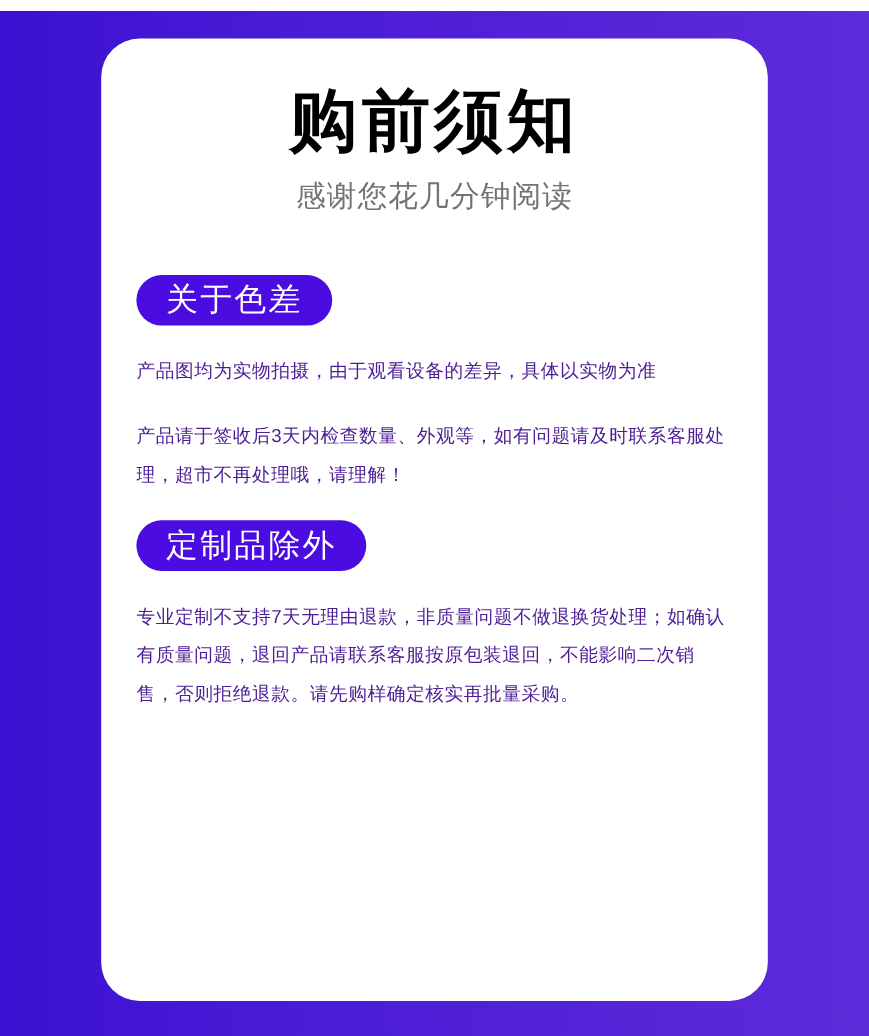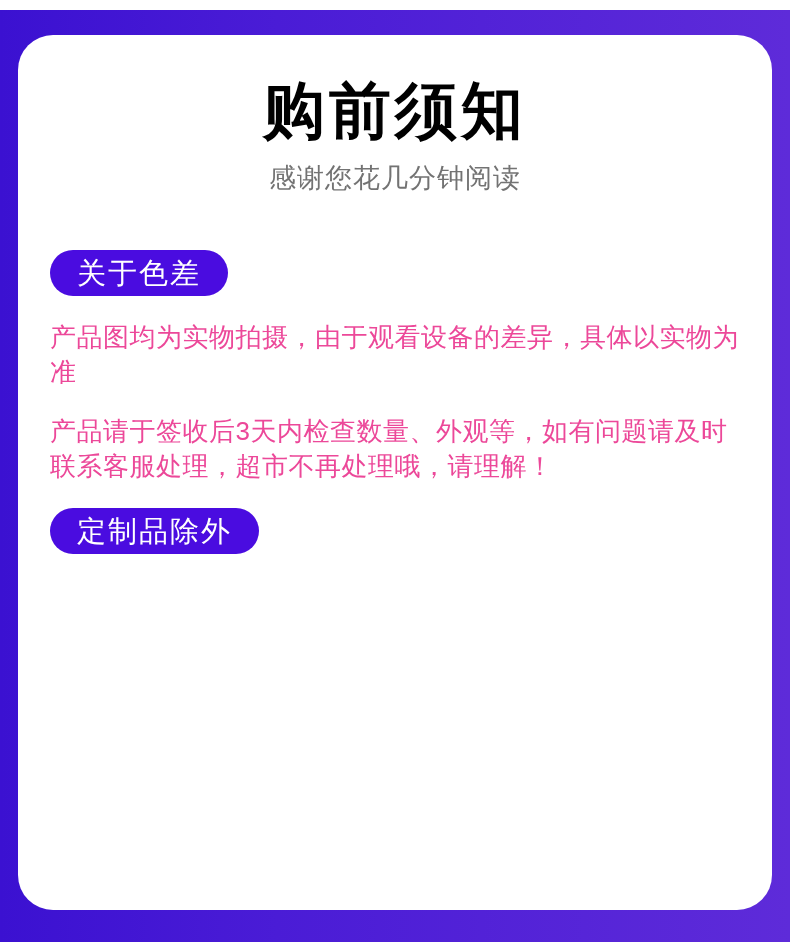--- a/index.html
+++ b/index.html
@@ -15,21 +15,21 @@
     height: 10px;
     background: #ffffff;
   }
   .purple-frame {
     width: 790px;
     height: 932px;
     background: linear-gradient(90deg, #3b11d1 0%, #4a1cd6 35%, #5e2bd9 100%);
     padding-top: 25px;
   }
   .card {
-    width: 754px;
+    width: 606px;
     height: 875px;
     margin: 0 auto;
     background: #ffffff;
     border-radius: 35px;
     padding: 40px 32px 40px 32px;
   }
   .page-title {
     text-align: center;
     font-size: 62px;
     font-weight: 900;
@@ -53,23 +53,23 @@
     color: #ffffff;
     font-size: 29px;
     line-height: 46px;
     height: 46px;
     padding: 0 27px;
     border-radius: 23px;
     letter-spacing: 2px;
   }
   .section-body {
     margin-top: 24px;
-    font-size: 26px;
+    font-size: 17px;
     line-height: 35px;
-    color: #ec4899;
+    color: #4c1d95;
     max-width: 700px;
     letter-spacing: 0.5px;
   }
 </style>
 </head>
 <body>
 
 <div class="top-white-strip"></div>
 
 <div class="purple-frame">
@@ -84,16 +84,17 @@
       <p class="section-body">产品图均为实物拍摄，由于观看设备的差异，具体以实物为准</p>
     </div>
 
 
     <div class="section">
       <p class="section-body">产品请于签收后3天内检查数量、外观等，如有问题请及时联系客服处理，超市不再处理哦，请理解！</p>
     </div>
 
     <div class="section">
       <span class="section-badge">定制品除外</span>
+      <p class="section-body">专业定制不支持7天无理由退款，非质量问题不做退换货处理；如确认有质量问题，退回产品请联系客服按原包装退回，不能影响二次销售，否则拒绝退款。请先购样确定核实再批量采购。</p>
     </div>
 
   </div>
 </div>
 
 </body></html>

